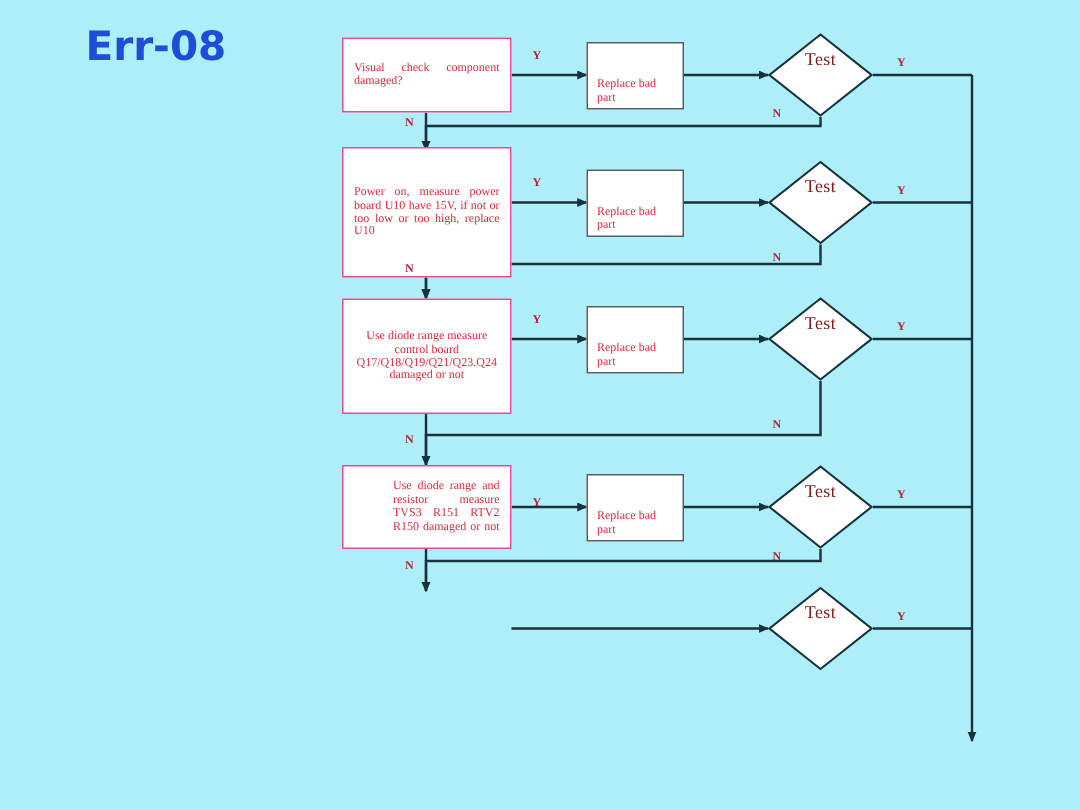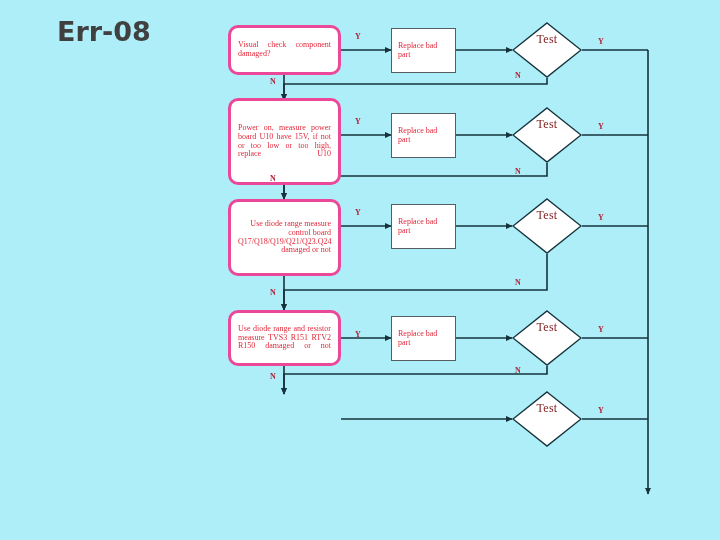--- a/index.html
+++ b/index.html
@@ -22,62 +22,62 @@
     height: 540px;
   }
   
   #title {
     position: absolute;
     left: 57px;
     top: 16px;
     font-family: "DejaVu Sans", sans-serif;
     font-weight: bold;
     font-size: 27px;
-    color: #404040;
+    color: #1d4ed8;
     letter-spacing: 0px;
     white-space: nowrap;
   }
   
   #wires {
     position: absolute;
     left: 0; top: 0;
     width: 720px; height: 540px;
   }
   
   .node {
     position: absolute;
     box-sizing: border-box;
     background: #ffffff;
     color: #e2293a;
     display: flex;
     align-items: center;
     overflow: hidden;
   }
   .rounded {
-    border: 3px solid #ec4899;
-    border-radius: 10px;
+    border: 1px solid #ec4899;
+    border-radius: 0;
     padding: 3px 7px;
   }
   .rect {
     border: 1px solid #555f63;
     padding: 2px 6px;
-    align-items: center;
+    align-items: flex-end;
   }
   .pill {
     border: 1px solid #16333c;
     border-radius: 16px;
     justify-content: center;
     align-items: center;
   }
   .node .txt {
     width: 100%;
     line-height: 1.12;
   }
   .just   { text-align: justify;  text-align-last: justify; }
-  .center { text-align: right; }
+  .center { text-align: center; }
   .left   { text-align: left; }
 
   
   .diamond {
     position: absolute;
     width: 70px;
     height: 56px;
   }
   .diamond .shape {
     position: absolute;
@@ -197,21 +197,21 @@
       <polygon points="35,1 69,28 35,55 1,28" fill="#ffffff" stroke="#16333c" stroke-width="1.4"></polygon>
     </svg>
     <div class="dlabel">Test</div>
   </div>
   <div class="elabel" style="left:355px; top:208px;">Y</div>
   <div class="elabel" style="left:270px; top:288px;">N</div>
   <div class="elabel" style="left:598px; top:213px;">Y</div>
   <div class="elabel" style="left:515px; top:278px;">N</div>
 
   <div class="node rounded" style="left:228px; top:310px; width:113px; height:56px;">
-    <div class="txt just" style="font-size:8px;">Use diode range and resistor measure TVS3 R151 RTV2 R150 damaged or not</div>
+    <div class="txt just" style="font-size:8px;margin-left:26px;">Use diode range and resistor measure TVS3 R151 RTV2 R150 damaged or not</div>
   </div>
   <div class="node rect" style="left:391px; top:316px; width:65px; height:45px;">
     <div class="txt left" style="font-size:8px;">Replace bad part</div>
   </div>
   <div class="diamond" style="left:512px; top:310px;">
     <svg class="shape" viewBox="0 0 70 56" xmlns="http://www.w3.org/2000/svg">
       <polygon points="35,1 69,28 35,55 1,28" fill="#ffffff" stroke="#16333c" stroke-width="1.4"></polygon>
     </svg>
     <div class="dlabel">Test</div>
   </div>

